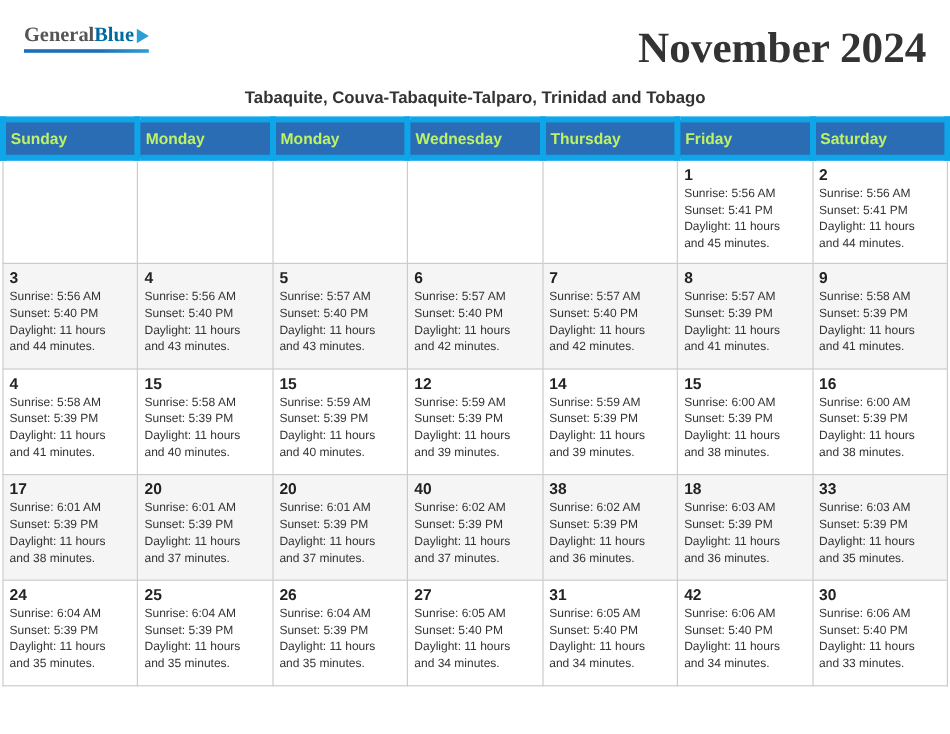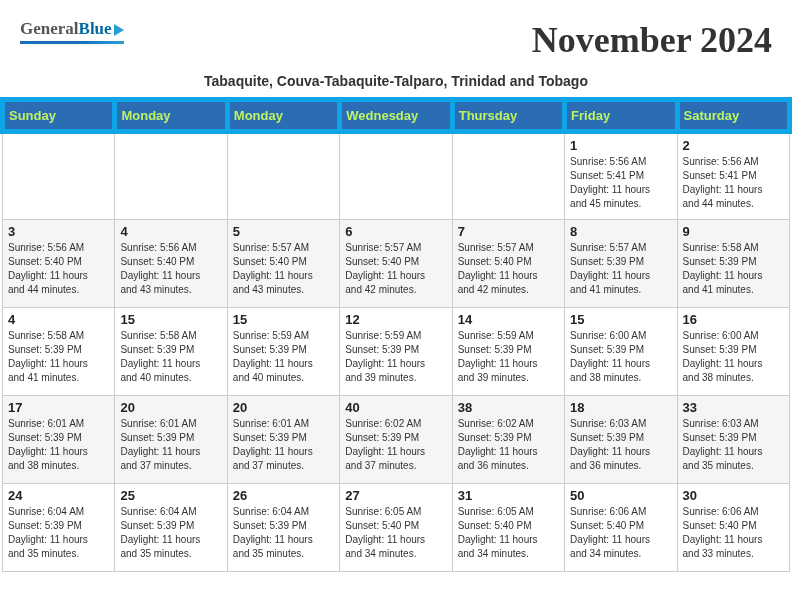--- a/index.html
+++ b/index.html
@@ -264,21 +264,21 @@
 Daylight: 11 hours
 and 35 minutes.</span></td>
         <td><span class="day-number">27</span><span class="day-info" style="white-space: pre-line;">Sunrise: 6:05 AM
 Sunset: 5:40 PM
 Daylight: 11 hours
 and 34 minutes.</span></td>
         <td><span class="day-number">31</span><span class="day-info" style="white-space: pre-line;">Sunrise: 6:05 AM
 Sunset: 5:40 PM
 Daylight: 11 hours
 and 34 minutes.</span></td>
-        <td><span class="day-number">50</span><span class="day-info" style="white-space: pre-line;">Sunrise: 6:06 AM
+        <td><span class="day-number">42</span><span class="day-info" style="white-space: pre-line;">Sunrise: 6:06 AM
 Sunset: 5:40 PM
 Daylight: 11 hours
 and 34 minutes.</span></td>
         <td><span class="day-number">30</span><span class="day-info" style="white-space: pre-line;">Sunrise: 6:06 AM
 Sunset: 5:40 PM
 Daylight: 11 hours
 and 33 minutes.</span></td>
       </tr>
     </tbody>
 </table>

